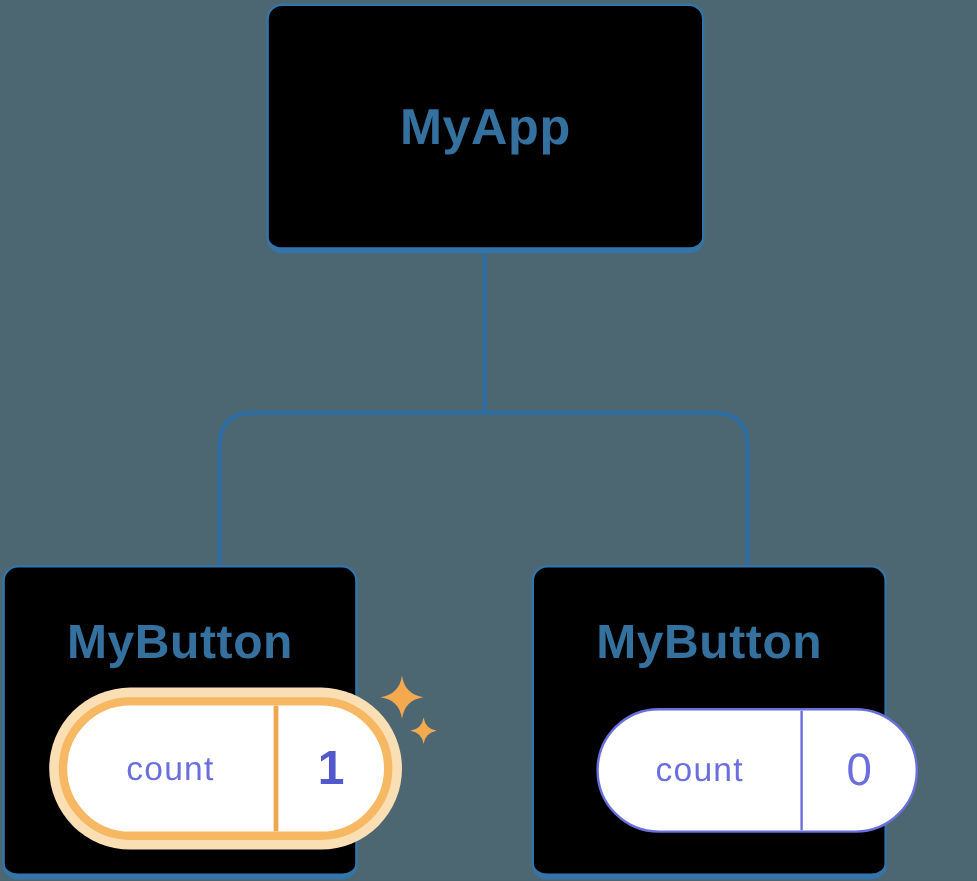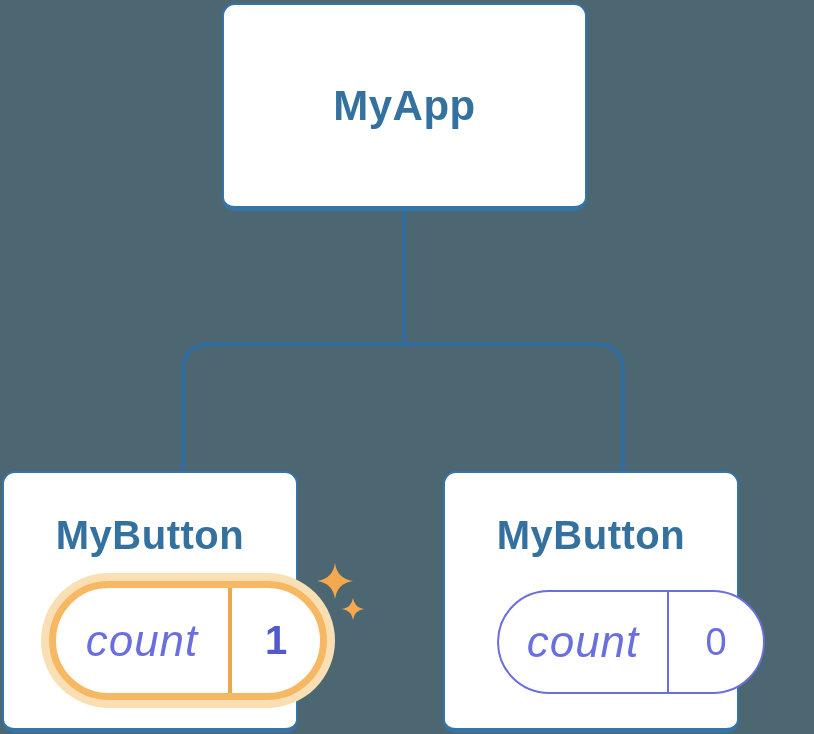--- a/index.html
+++ b/index.html
@@ -11,21 +11,21 @@
     overflow: hidden;
     font-family: "Liberation Sans", "DejaVu Sans", sans-serif;
   }
   .connectors {
     position: absolute;
     left: 0; top: 0;
     width: 814px; height: 734px;
   }
   .node {
     position: absolute;
-    background: #ffffff;
+    background: #000000;
     border: 2px solid #3474a9;
     border-bottom-width: 5px;
     border-radius: 13px;
     box-sizing: border-box;
   }
   .node-root {
     left: 222px; top: 3px;
     width: 365px; height: 208px;
     display: flex;
     align-items: center;
@@ -80,23 +80,22 @@
   }
   .pill-key-cell   { flex: 0 0 auto; }
   .pill-value-cell { flex: 1 1 auto; }
   .pill-highlight .pill-key-cell { width: 172px; }
   .pill-plain     .pill-key-cell { width: 168px; }
   .pill-divider { flex: 0 0 auto; height: 100%; }
   .pill-highlight .pill-divider { width: 4px; background: #eda74d; }
   .pill-plain     .pill-divider { width: 2px; background: #6b6fdb; }
   .pill-key {
     color: #6a6ede;
-    font-size: 44px;
+    font-size: 28px;
     letter-spacing: 1px;
-    font-style: italic;
   }
   .pill-value { color: #6a6ede; font-size: 38px; }
   .pill-highlight .pill-value {
     color: #5259cc;
     font-weight: 700;
     font-size: 40px;
   }
   .sparkles {
     position: absolute;
     left: 306px; top: 84px;

